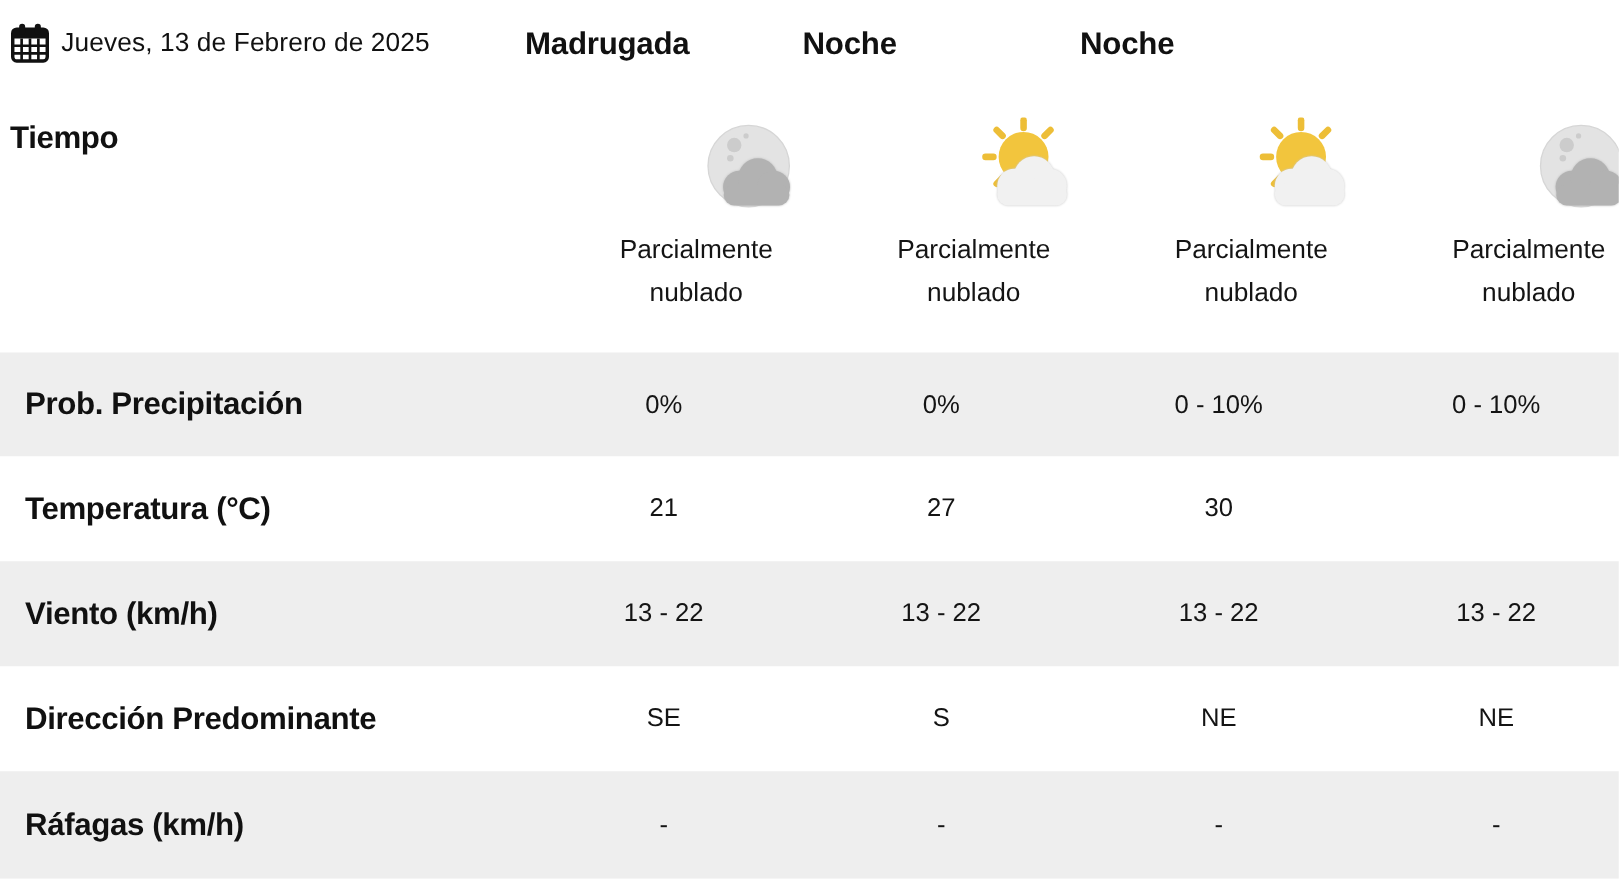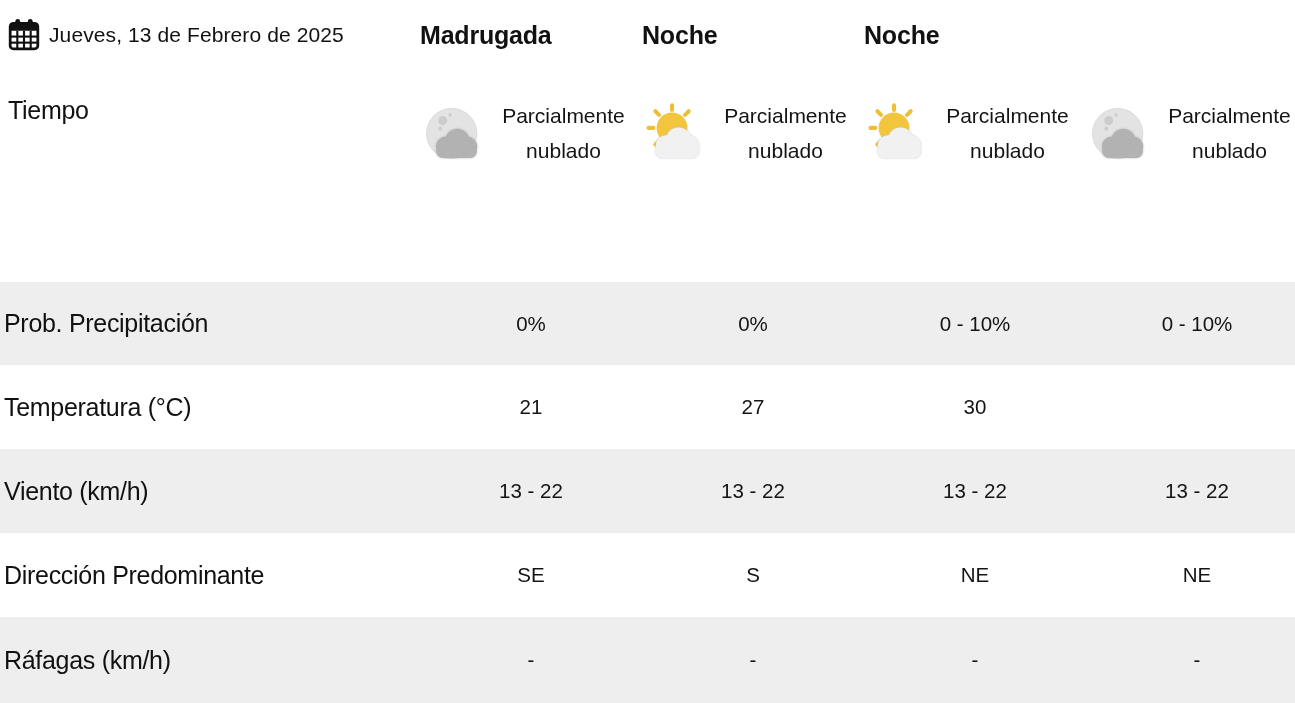--- a/index.html
+++ b/index.html
@@ -14,24 +14,24 @@
   .row-data.r5 { height:86px; }
   .shaded { background:#eeeeee; }
 
   .date-cell { display:flex; align-items:center; gap:9px; padding-left:8px; }
   .date-text { font-size:21px; letter-spacing:0.1px;text-align:center; }
   .cal-icon { width:32px; height:34px; display:inline-flex; }
 
   .period-cell { text-align:left; font-size:25px; font-weight:bold; letter-spacing:-0.2px; }
 
   .weather-label-cell { padding:26px 0 0 8px; }
-  .row-label { font-size:25px; font-weight:normal; letter-spacing:-0.3px; }
-  .label-cell { display:flex; align-items:center; padding-left:4px; }
-
-  .weather-cell { display:flex; flex-direction:row; align-items:flex-start; padding-top:24px; }
+  .row-label { font-size:25px; font-weight:bold; letter-spacing:-0.3px; }
+  .label-cell { display:flex; align-items:center; padding-left:20px; }
+
+  .weather-cell { display:flex; flex-direction:column; align-items:flex-end; padding-top:24px; }
   .wicon { width:84px; height:84px; }
   .condition { margin-top:4px; font-size:21px; line-height:35px; text-align:center; max-width:170px; color:#141414; }
 
   .value-cell { text-align:center; font-size:20.5px; color:#141414; }
 
   .soft-edge { filter: drop-shadow(0 0 1px #c9c9c9); }
   .soft-edge-dk { filter: drop-shadow(0 0 1px #bdbdbd); }
 </style>
 </head>
 <body>

